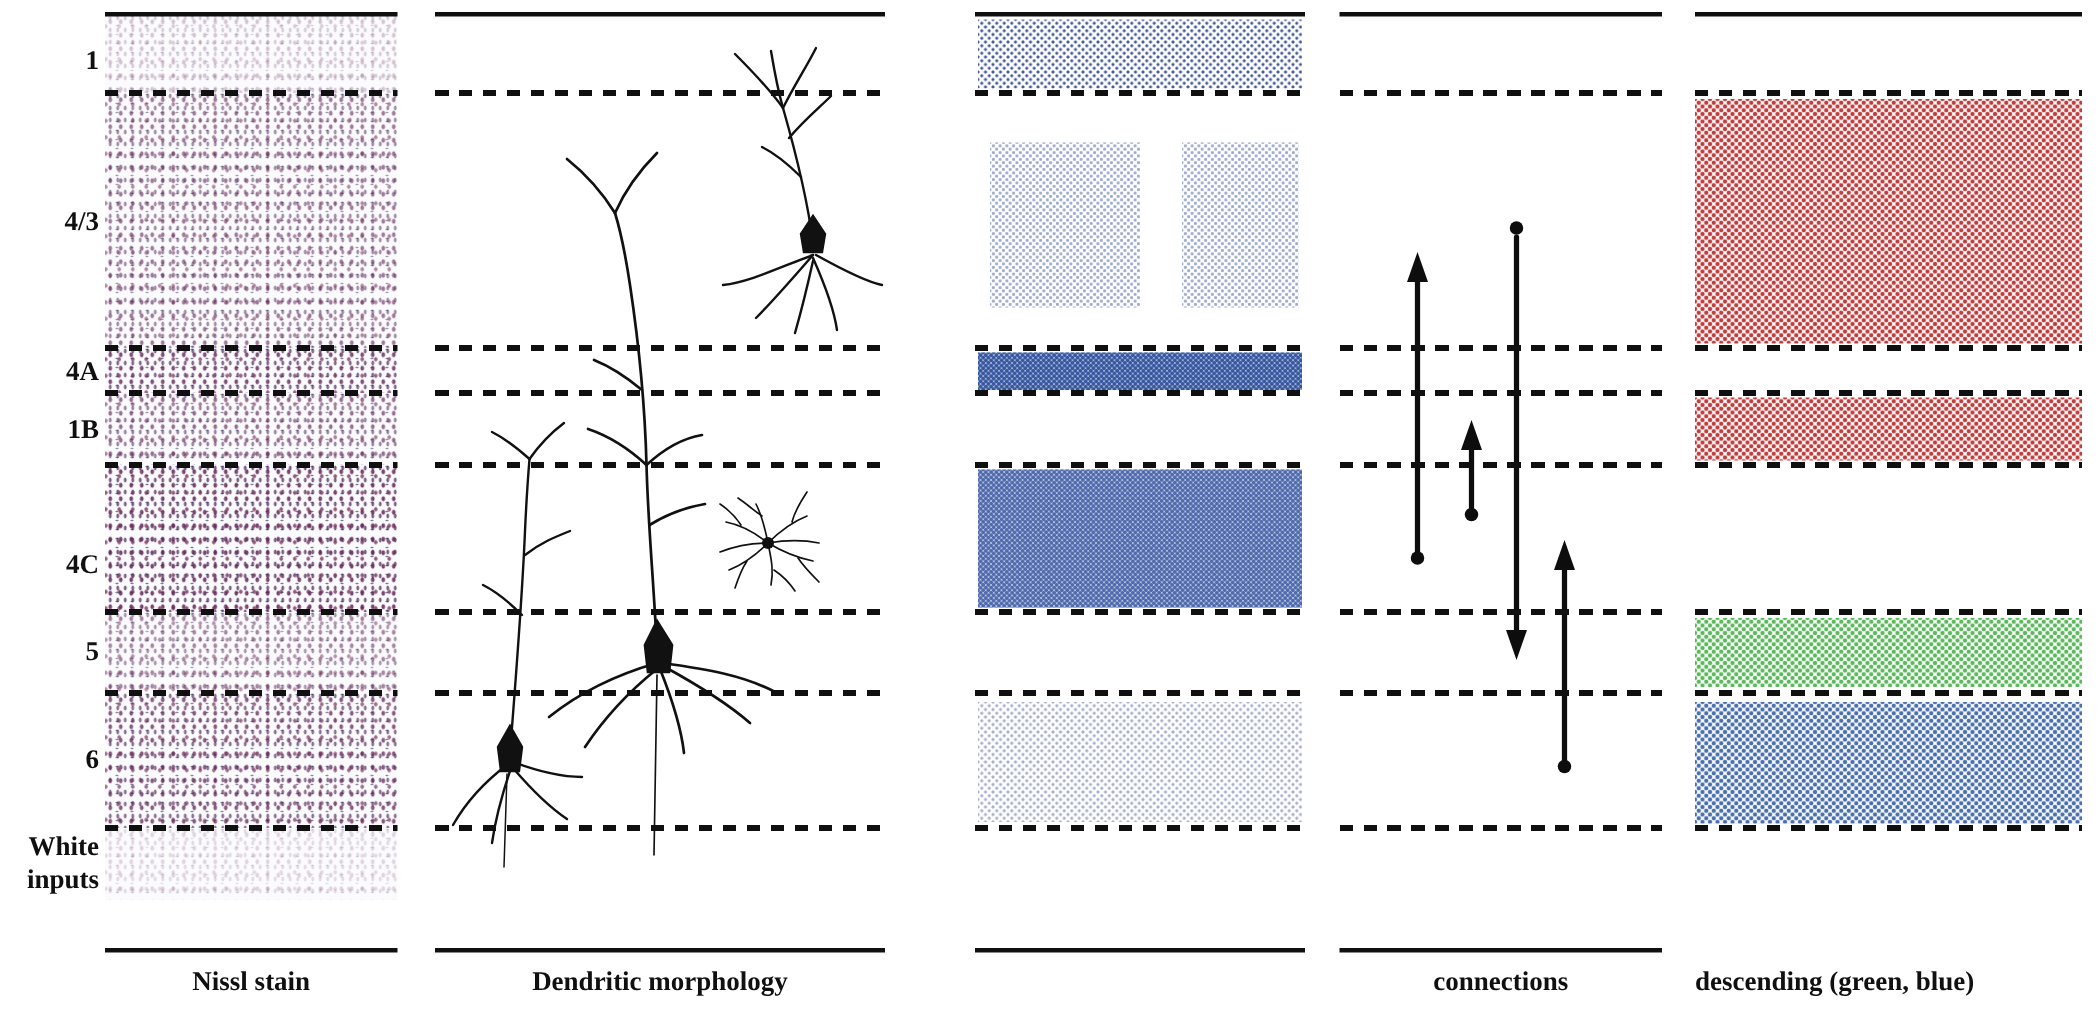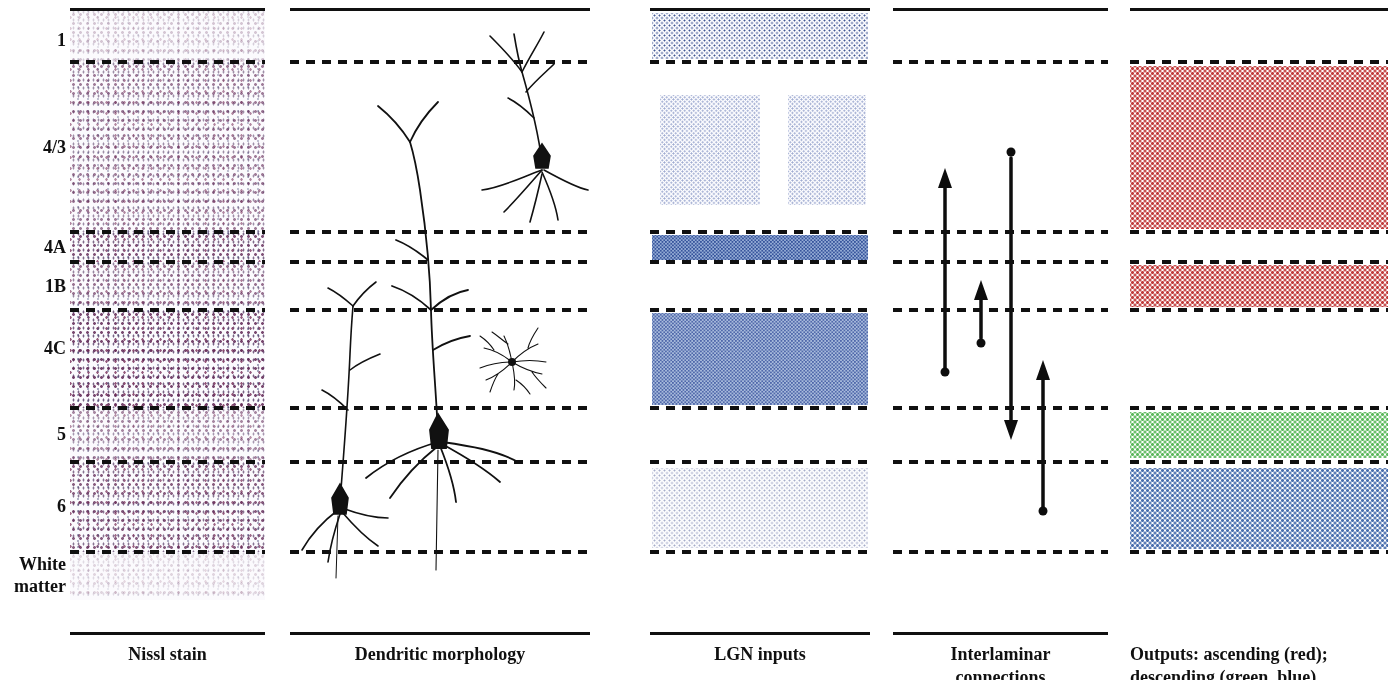--- a/index.html
+++ b/index.html
@@ -86,24 +86,24 @@
 </style>
 </head>
 <body>
 
 <div class="figure" id="fig">
 
   <div class="layer-label" style="top:29px">1</div>
   <div class="layer-label" style="top:136px">4/3</div>
   <div class="layer-label" style="top:236px">4A</div>
   <div class="layer-label" style="top:275px">1B</div>
-  <div class="layer-label" style="top:337px">4C</div>
+  <div class="layer-label" style="top:365px">4C</div>
   <div class="layer-label" style="top:423px">5</div>
   <div class="layer-label" style="top:495px">6</div>
-  <div class="layer-label" style="top:553px">White matter</div>
+  <div class="layer-label" style="top:553px">White inputs</div>
 
   <div class="nissl">
     <div class="nissl-layer" style="top:0;height:52px;--a:.25"></div>
     <div class="nissl-layer" style="top:52px;height:170px;--a:.6"></div>
     <div class="nissl-layer" style="top:222px;height:30px;--a:.8"></div>
     <div class="nissl-layer" style="top:252px;height:48px;--a:.65"></div>
     <div class="nissl-layer" style="top:300px;height:98px;--a:.85"></div>
     <div class="nissl-layer" style="top:398px;height:54px;--a:.55"></div>
     <div class="nissl-layer" style="top:452px;height:90px;--a:.75"></div>
     <div class="nissl-layer" style="top:542px;height:48px;--a:.18"></div>
@@ -197,27 +197,24 @@
     </g>
   </svg>
 
   <div class="out-block out-red" style="left:1130px;top:66px;width:258px;height:163px"></div>
   <div class="out-block out-red" style="left:1130px;top:265px;width:258px;height:42px"></div>
   <div class="out-block out-green" style="left:1130px;top:412px;width:258px;height:46px"></div>
   <div class="out-block out-blue" style="left:1130px;top:468px;width:258px;height:81px"></div>
 
   <div class="caption" style="left:70px;width:195px;top:643px">Nissl stain</div>
   <div class="caption" style="left:290px;width:300px;top:643px">Dendritic morphology</div>
-  <div class="caption" style="left:650px;width:220px;top:643px">LGN inputs</div>
   <div class="caption" style="left:893px;width:215px;top:643px">
-    <div>Interlaminar</div>
     <div>connections</div>
   </div>
   <div class="caption left-align" style="left:1130px;width:268px;top:643px">
-    <div>Outputs:  ascending (red);</div>
     <div>descending (green, blue)</div>
   </div>
 
 <div class="solid-rule" style="left: 70px; top: 8px; width: 195px;"></div>
     <div class="solid-rule" style="left: 70px; top: 632px; width: 195px;"></div>
     <div class="dashed-rule" style="left: 70px; top: 60px; width: 195px;"></div>
     <div class="dashed-rule" style="left: 70px; top: 230px; width: 195px;"></div>
     <div class="dashed-rule" style="left: 70px; top: 260px; width: 195px;"></div>
     <div class="dashed-rule" style="left: 70px; top: 308px; width: 195px;"></div>
     <div class="dashed-rule" style="left: 70px; top: 406px; width: 195px;"></div>

